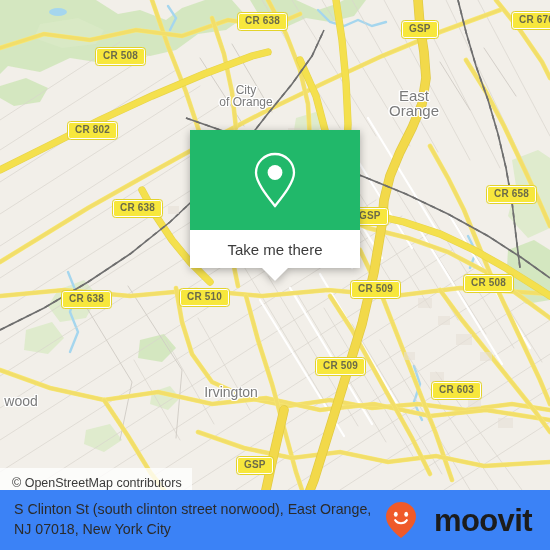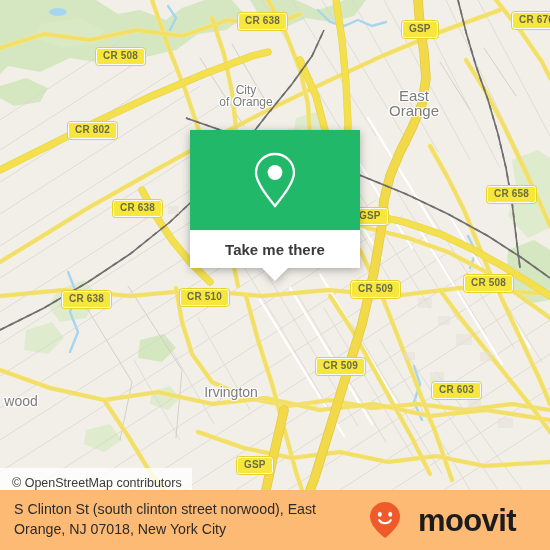--- a/index.html
+++ b/index.html
@@ -66,21 +66,20 @@
     box-sizing: border-box;
     text-align: center;
   }
 
   
   #popup {
     position: absolute;
     left: 190px; top: 130px;
     width: 170px;
     filter: drop-shadow(0 2px 4px rgba(0,0,0,.30));
-    font-weight: bold;
   }
   #popup-green {
     height: 100px;
     background: #21b86a;
     display: flex;
     align-items: center;
     justify-content: center;
   }
   #popup-cta {
     height: 38px;
@@ -113,40 +112,40 @@
     font-size: 12.5px;
     font-family: "Liberation Sans", sans-serif;
     white-space: nowrap;
   }
 
   
   #caption-bar {
     position: absolute;
     left: 0; top: 490px;
     width: 550px; height: 60px;
-    background: #fdba74;
+    background: #3b82f6;
     display: flex;
     align-items: center;
     justify-content: space-between;
     box-sizing: border-box;
     padding: 0 12px 0 14px;
     overflow: hidden;
   }
   #caption-text {
     color: #2b2b2b;
     font-size: 14.2px;
     line-height: 1.38;
     max-width: 392px;
     font-family: "Liberation Sans", sans-serif;
   }
   #moovit-logo {
     display: flex;
     align-items: center;
     gap: 17px;
-    margin-right: 22px;
+    margin-right: 6px;
   }
   #moovit-wordmark {
     color: #1c1c1c;
     font-size: 31px;
     font-weight: bold;
     letter-spacing: -.6px;
     line-height: 1;
     font-family: "Liberation Sans", sans-serif;
   }
 </style>

